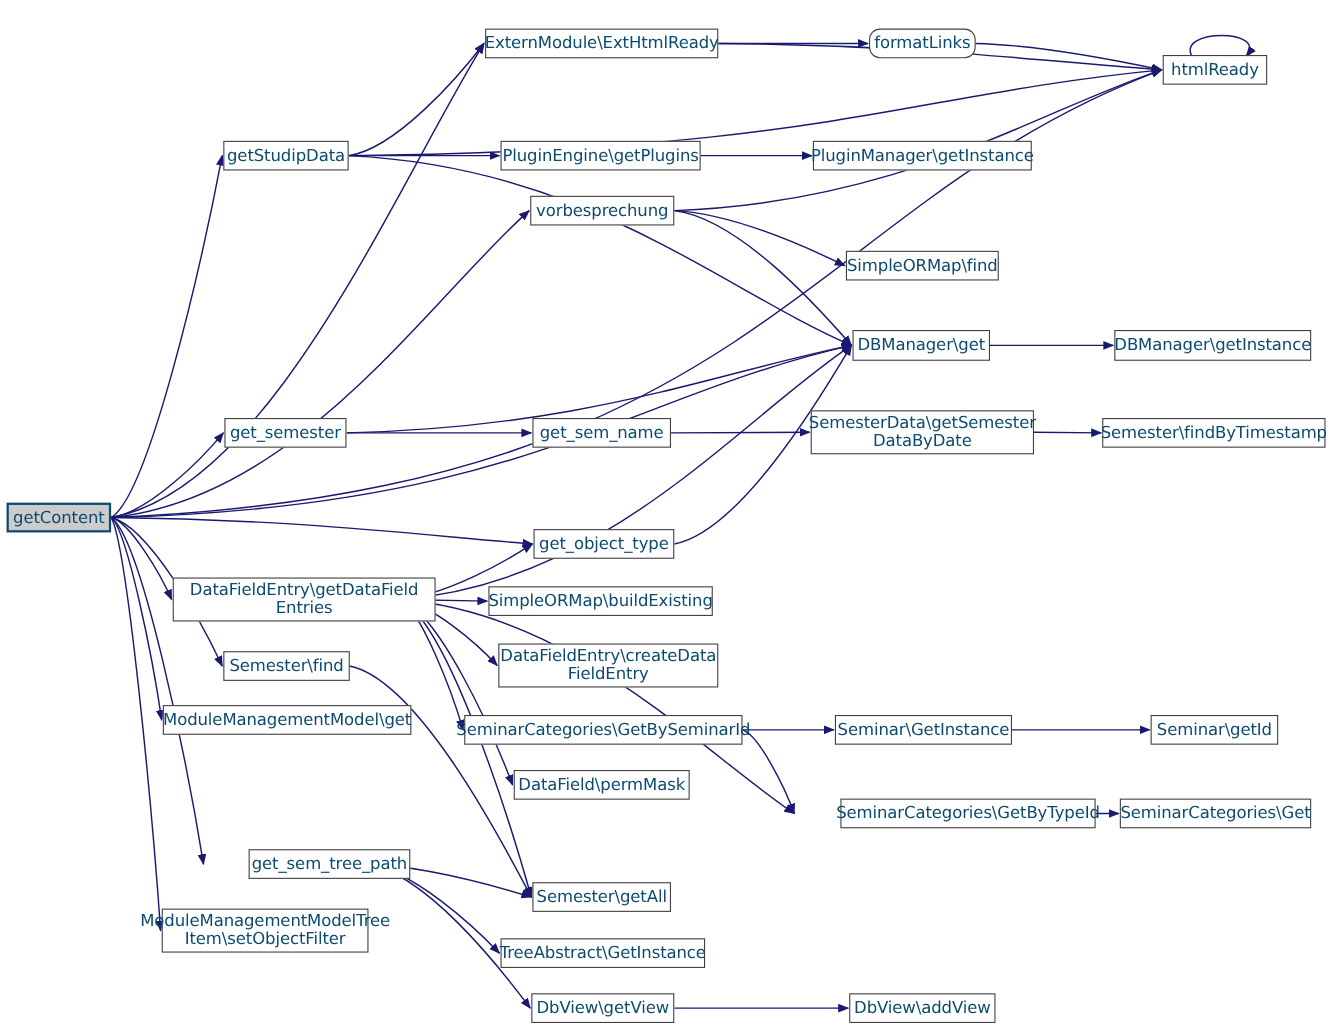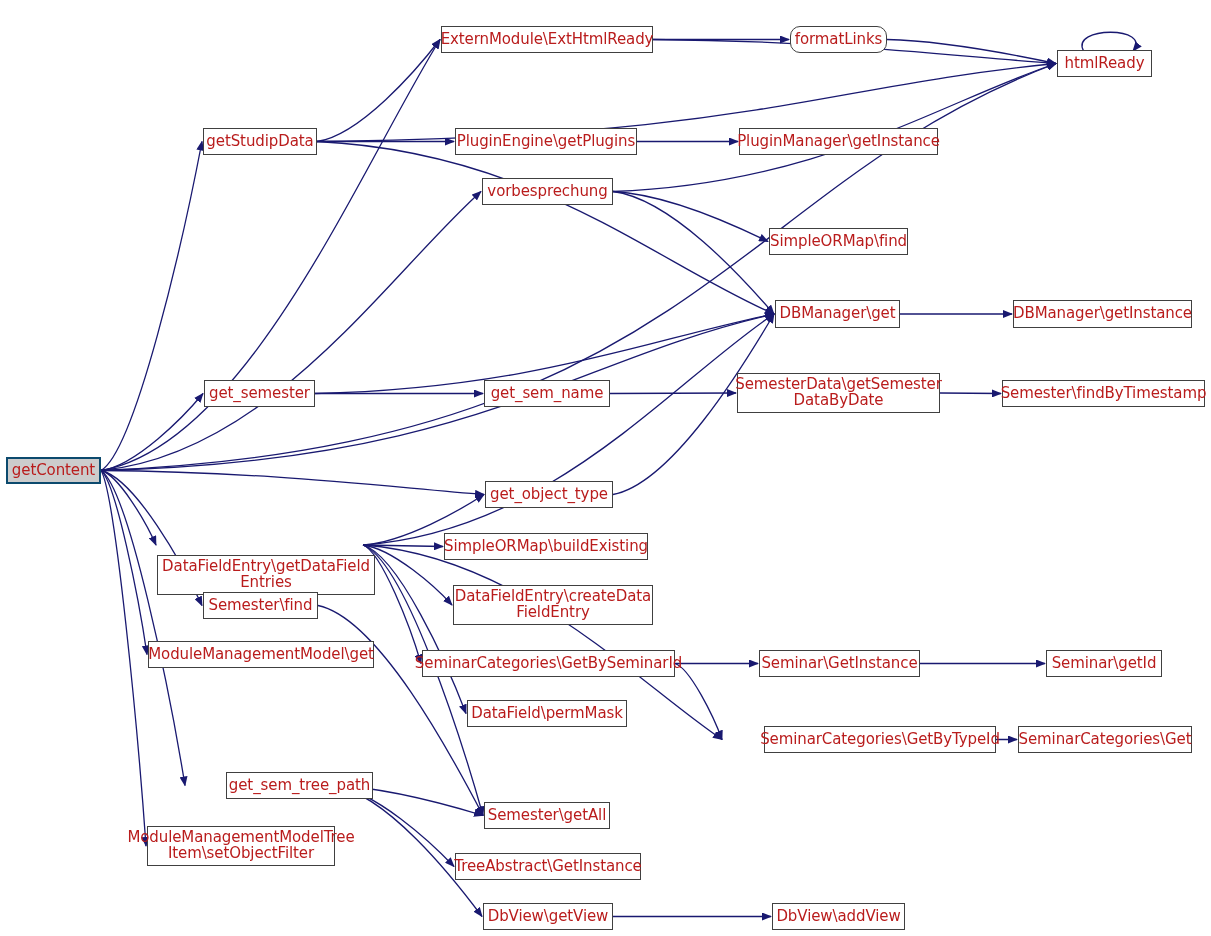--- a/index.html
+++ b/index.html
@@ -1,21 +1,21 @@
 <!DOCTYPE html>
 <html><head>
 <meta charset="utf-8">
 <style>
   html,body{margin:0;padding:0;background:#ffffff;}
   #canvas{position:relative;width:1211px;height:936px;background:#ffffff;
           font-family:"DejaVu Sans","Liberation Sans",sans-serif;overflow:hidden;}
   svg.edges{position:absolute;left:0;top:0;width:1211px;height:936px;}
   .node{position:absolute;box-sizing:border-box;border:1px solid #404040;
         background:#ffffff;display:flex;align-items:center;justify-content:center;
-        text-align:center;color:#b91c1c;font-size:15px;line-height:1.05;
+        text-align:center;color:#0c4a6e;font-size:15px;line-height:1.05;
         letter-spacing:-0.1px;white-space:pre-line;}
   .node.root{background:#cccccc;border:2px solid #0c4a6e;}
   .node .lbl{display:block;padding:0 4px;}
 </style>
 </head>
 <body>
 
 <div id="canvas">
   <svg class="edges" id="edge-layer" viewBox="0 0 1211 936" xmlns="http://www.w3.org/2000/svg">
     <defs>
@@ -84,21 +84,21 @@
       <div class="node" style="left: 482px; top: 178px; width: 131px; height: 27px;"><span class="lbl">vorbesprechung</span></div>
       <div class="node" style="left: 769px; top: 228px; width: 139px; height: 27px;"><span class="lbl">SimpleORMap\find</span></div>
       <div class="node" style="left: 775px; top: 300px; width: 125px; height: 28px;"><span class="lbl">DBManager\get</span></div>
       <div class="node" style="left: 1013px; top: 300px; width: 179px; height: 28px;"><span class="lbl">DBManager\getInstance</span></div>
       <div class="node" style="left: 204px; top: 380px; width: 111px; height: 27px;"><span class="lbl">get_semester</span></div>
       <div class="node" style="left: 484px; top: 380px; width: 126px; height: 27px;"><span class="lbl">get_sem_name</span></div>
       <div class="node" style="left: 737px; top: 373px; width: 203px; height: 40px;"><span class="lbl">SemesterData\getSemester
 DataByDate</span></div>
       <div class="node" style="left: 1002px; top: 380px; width: 203px; height: 27px;"><span class="lbl">Semester\findByTimestamp</span></div>
       <div class="node" style="left: 485px; top: 481px; width: 128px; height: 27px;"><span class="lbl">get_object_type</span></div>
-      <div class="node" style="left: 157px; top: 525px; width: 218px; height: 40px; margin-top: 30px;"><span class="lbl">DataFieldEntry\getDataField
+      <div class="node" style="left: 157px; top: 525px; width: 239px; height: 40px;"><span class="lbl">DataFieldEntry\getDataField
 Entries</span></div>
       <div class="node" style="left: 444px; top: 533px; width: 204px; height: 27px;"><span class="lbl">SimpleORMap\buildExisting</span></div>
       <div class="node" style="left: 453px; top: 585px; width: 200px; height: 40px;"><span class="lbl">DataFieldEntry\createData
 FieldEntry</span></div>
       <div class="node" style="left: 203px; top: 592px; width: 115px; height: 27px;"><span class="lbl">Semester\find</span></div>
       <div class="node" style="left: 148px; top: 641px; width: 226px; height: 27px;"><span class="lbl">ModuleManagementModel\get</span></div>
       <div class="node" style="left: 422px; top: 650px; width: 253px; height: 27px;"><span class="lbl">SeminarCategories\GetBySeminarId</span></div>
       <div class="node" style="left: 759px; top: 650px; width: 161px; height: 27px;"><span class="lbl">Seminar\GetInstance</span></div>
       <div class="node" style="left: 1046px; top: 650px; width: 116px; height: 27px;"><span class="lbl">Seminar\getId</span></div>
       <div class="node" style="left: 467px; top: 700px; width: 160px; height: 27px;"><span class="lbl">DataField\permMask</span></div>

